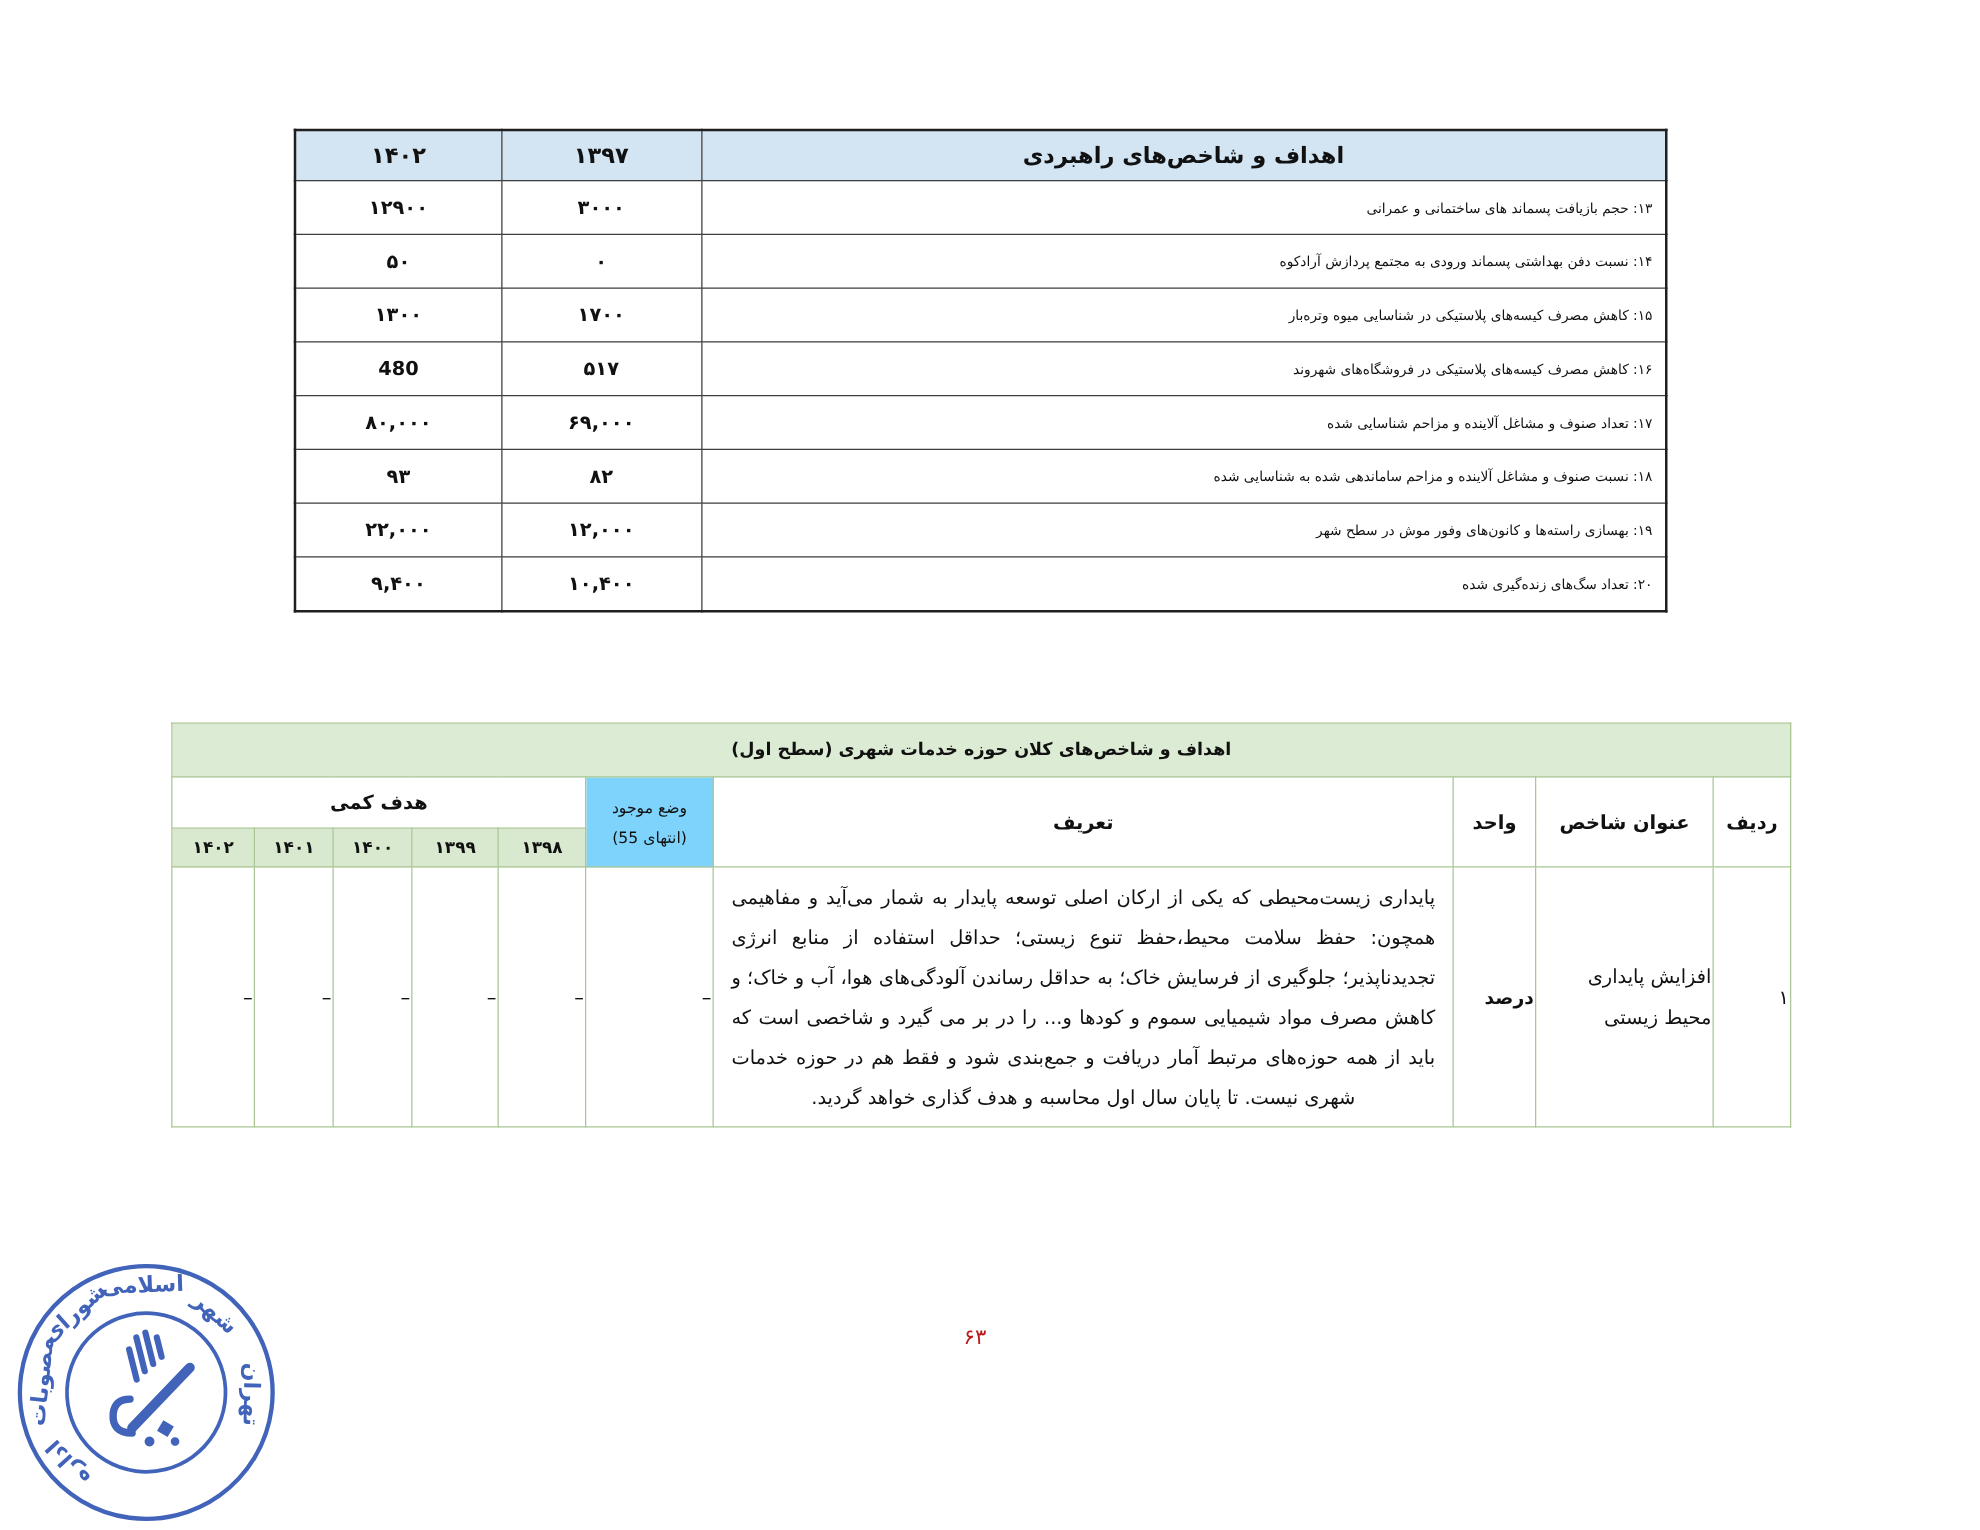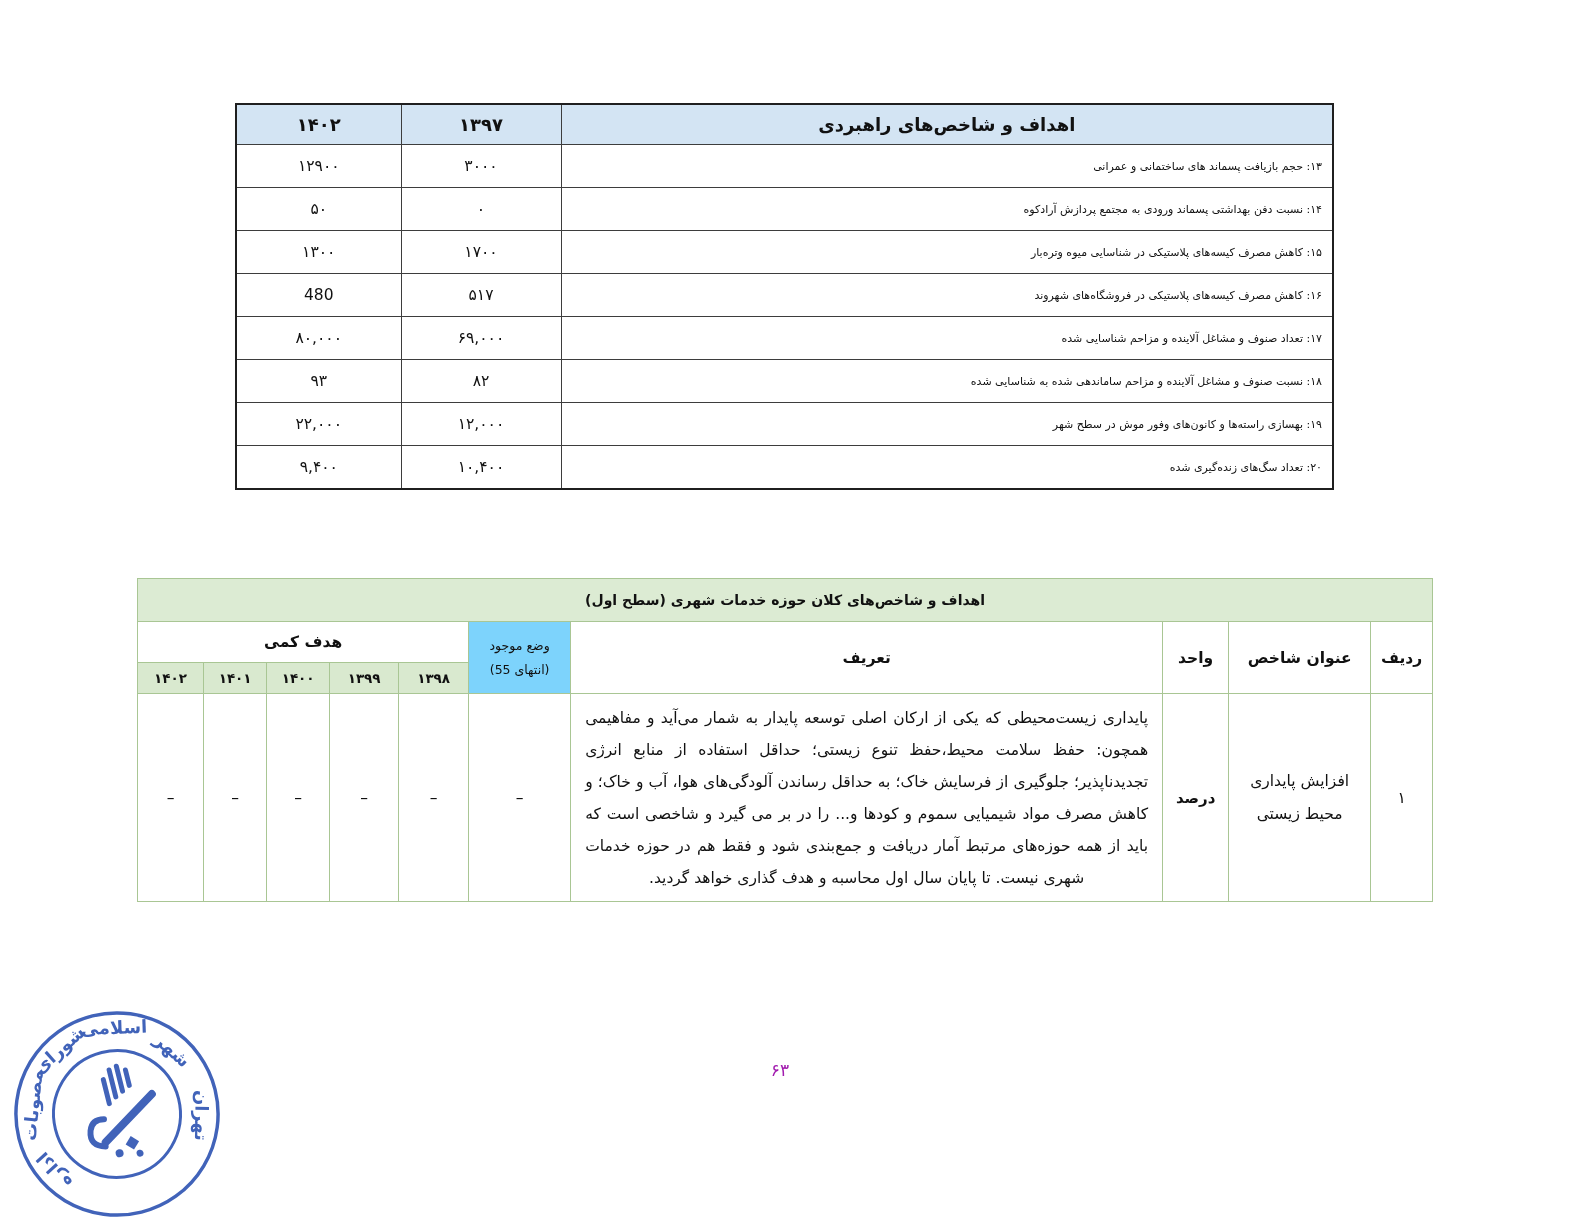--- a/index.html
+++ b/index.html
@@ -14,53 +14,53 @@
     direction:rtl;border:2px solid #1f1f1f;table-layout:fixed;
   }
   .t1 th,.t1 td{border:1px solid #3d3d3d;}
   .t1 thead th{
     background:#d3e4f3;height:37px;font-weight:bold;font-size:18px;text-align:center;
   }
   .t1 td.lbl{
     text-align:right;padding:0 10px;font-size:11px;height:42px;
   }
   .t1 td.num{
-    text-align:center;font-weight:normal;font-size:15.5px;
+    text-align:center;font-weight:bold;font-size:15.5px;
   }
   
   .t2{
     position:absolute;left:137px;top:578px;width:1295px;
     direction:rtl;border:1.5px solid #8fae78;table-layout:fixed;
   }
   .t2 th,.t2 td{border:1px solid #a9c694;}
   .t2 .title-cell{
     background:#dcebd3;height:40px;text-align:center;font-weight:bold;font-size:14px;
   }
   .t2 .hdr{
     background:#ffffff;text-align:center;font-weight:bold;font-size:15.5px;height:38px;
   }
   .t2 .hdr-small{
     background:#7dd3fc;text-align:center;font-weight:normal;font-size:12.5px;line-height:1.9;
   }
   .t2 .year-cell{
     background:#d9e9cf;text-align:center;font-weight:bold;font-size:13.5px;height:28px;
   }
   .t2 td.center{
-    text-align:center;font-size:15.5px;vertical-align:middle;
+    text-align:right;font-size:15.5px;vertical-align:middle;
   }
   .t2 td.onvan{line-height:2.1;font-size:15.5px;}
   .t2 td.vahed{font-weight:bold;font-size:15px;}
   .t2 td.tarif{
     text-align:justify;text-align-last:center;padding:4px 14px;
     font-size:15.5px;line-height:32px;vertical-align:middle;height:199px;
   }
   
   .page-number{
     position:absolute;left:755px;top:1060px;width:50px;text-align:center;
-    font-size:17px;color:#a21caf;
+    font-size:17px;color:#b91c1c;
   }
   
   .stamp{
     position:absolute;left:6px;top:1004px;width:222px;height:220px;opacity:0.92;
   }
 </style>
 </head>
 <body>
 
 <table class="t1">

